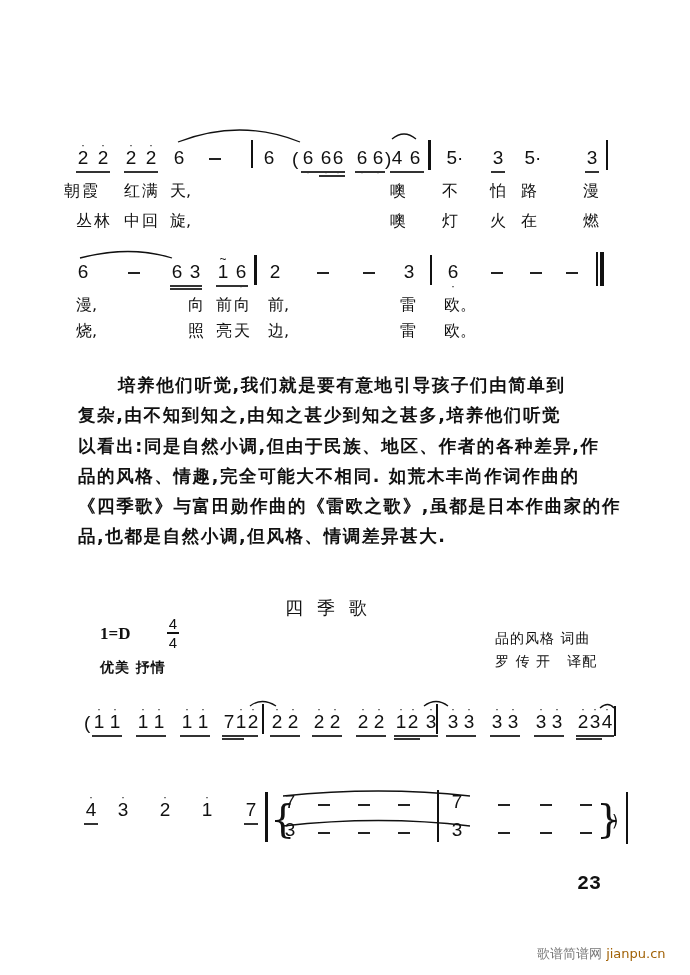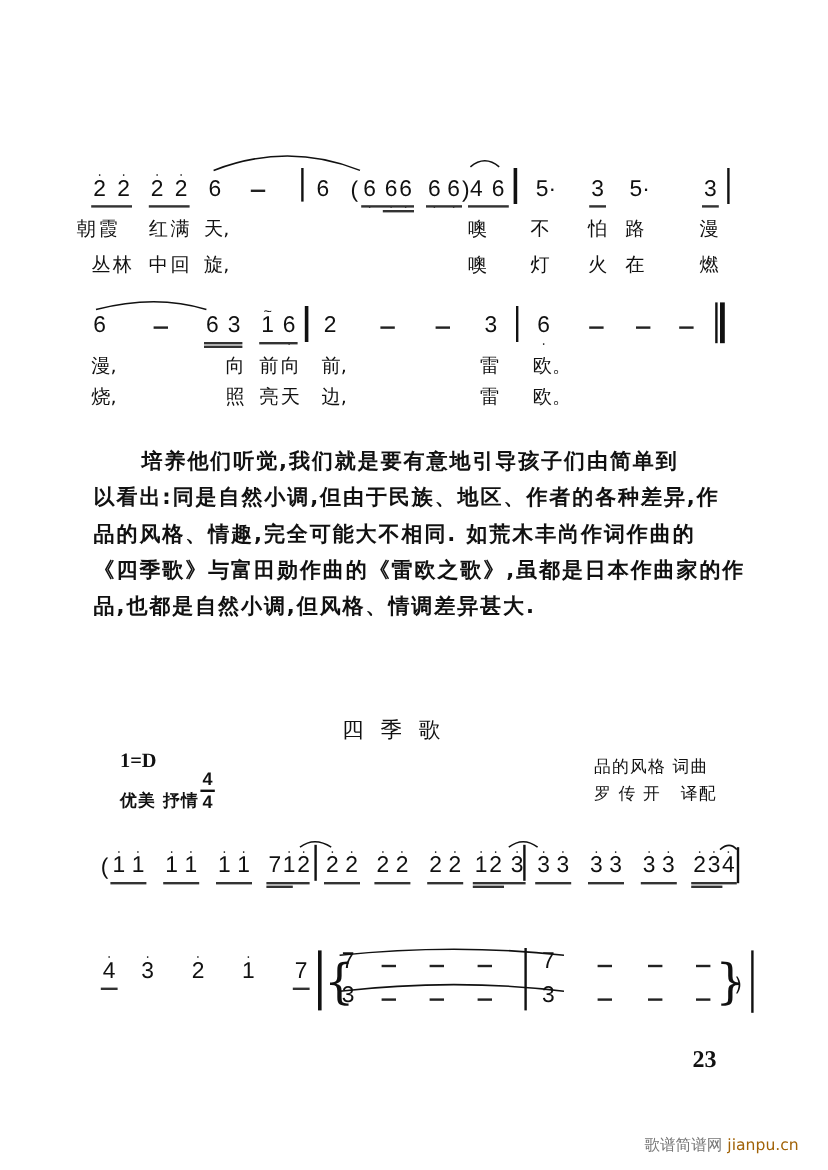--- a/index.html
+++ b/index.html
@@ -13,25 +13,25 @@
   .dash { position:absolute; height:2px; width:12px; background:#222; }
   .bar { position:absolute; width:2px; background:#111; }
   .uline { position:absolute; height:1.5px; background:#333; }
   .lyric { position:absolute; font-family:"DejaVu Sans", sans-serif; font-size:16px; line-height:18px; color:#111; }
   .para { position:absolute; left:78px; width:540px; font-family:"DejaVu Sans", sans-serif; font-size:17.5px;
           line-height:30.3px; letter-spacing:1.6px; color:#111; font-weight:bold; }
   .para p { margin:0; white-space:nowrap; }
   .para p.first { text-indent:40px; }
   .song-title { position:absolute; left:285px; top:596px; font-family:"DejaVu Sans", sans-serif; font-size:18px; letter-spacing:14px; }
   .key { position:absolute; left:100px; top:624px; font-family:"Liberation Serif", serif; font-size:17px; font-weight:bold; }
-  .meter { position:absolute; left:167px; top:616px; font-family:"Liberation Sans", sans-serif; font-size:15px; font-weight:bold; text-align:center; width:12px; line-height:15px;margin-top:26px; }
+  .meter { position:absolute; left:167px; top:616px; font-family:"Liberation Sans", sans-serif; font-size:15px; font-weight:normal; text-align:center; width:12px; line-height:15px; }
   .meter .frac-line { display:block; height:1.5px; background:#111; margin:1px 0; }
   .mood { position:absolute; left:100px; top:659px; font-family:"DejaVu Sans", sans-serif; font-size:14px; font-weight:bold; letter-spacing:1px; }
   .credit { position:absolute; left:495px; font-family:"DejaVu Sans", sans-serif; font-size:14px; letter-spacing:1px; }
-  .pagenum { position:absolute; left:577px; top:872px; font-family:Liberation Serif, serif; font-size:20px; font-weight:bold; }
+  .pagenum { position:absolute; left:577px; top:872px; font-family:Liberation Mono, monospace; font-size:20px; font-weight:bold; }
   .watermark { position:absolute; left:537px; top:945px; font-family:"DejaVu Sans", sans-serif; font-size:13px; color:#777; }
   .watermark .url { color:#a16207; }
   svg.slurs { position:absolute; left:0; top:0; width:690px; height:975px; pointer-events:none; }
 </style>
 </head>
 <body>
 
 <svg class="slurs">
 
   <path d="M178,142 Q240,118 300,142" stroke="#111" stroke-width="1.3" fill="none"></path>
@@ -134,20 +134,21 @@
   <div class="lyric" style="left:76px;top:322px;">烧,</div>
   <div class="lyric" style="left:188px;top:322px;">照</div>
   <div class="lyric" style="left:216px;top:322px;letter-spacing:2px;">亮天</div>
   <div class="lyric" style="left:268px;top:322px;">边,</div>
   <div class="lyric" style="left:400px;top:322px;">雷</div>
   <div class="lyric" style="left:444px;top:322px;">欧。</div>
 </div>
 
 <div class="para" style="top:370px;">
   <p class="first">培养他们听觉,我们就是要有意地引导孩子们由简单到</p>
+  <p>复杂,由不知到知之,由知之甚少到知之甚多,培养他们听觉</p>
   <p>以看出:同是自然小调,但由于民族、地区、作者的各种差异,作</p>
   <p>品的风格、情趣,完全可能大不相同. 如荒木丰尚作词作曲的</p>
   <p>《四季歌》与富田勋作曲的《雷欧之歌》,虽都是日本作曲家的作</p>
   <p>品,也都是自然小调,但风格、情调差异甚大.</p>
 </div>
 
 <div class="song-title">四季歌</div>
 <div class="key">1=D</div>
 <div class="meter">
   <span>4</span>

